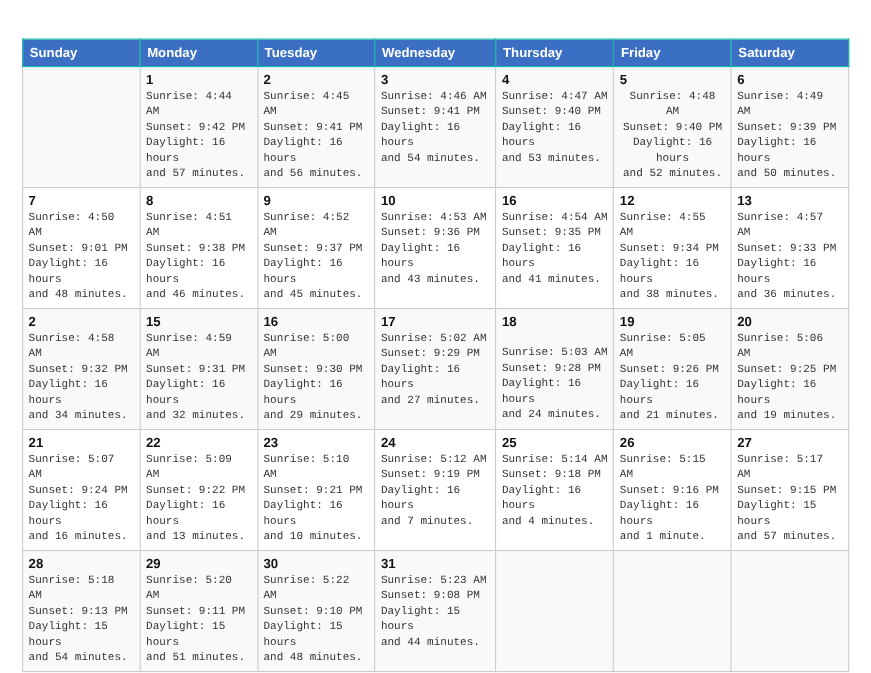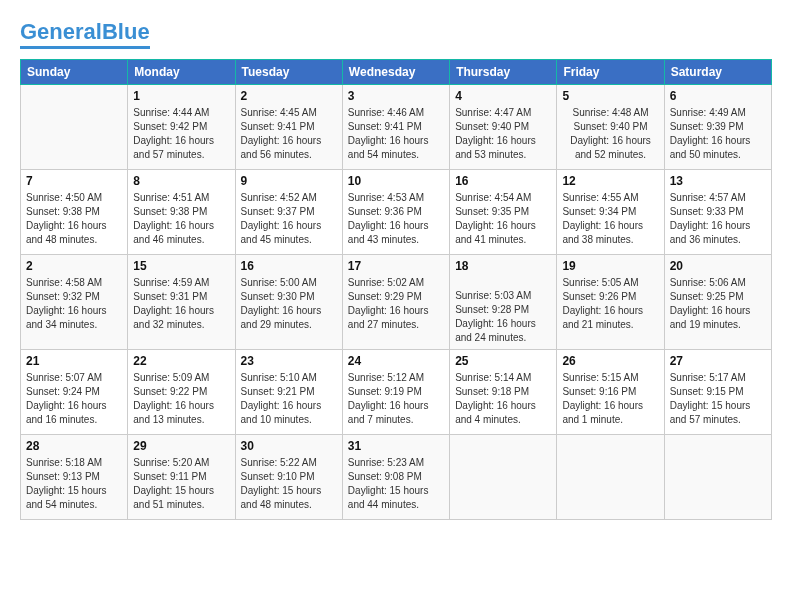--- a/index.html
+++ b/index.html
@@ -79,30 +79,28 @@
       font-weight: bold;
       font-size: 12px;
       color: #111;
       display: block;
       margin-bottom: 3px;
     }
     .day-info {
       color: #333;
       font-size: 10px;
       line-height: 1.4;
+      font-family: Liberation Mono, monospace;
     }
   </style>
 </head>
 <body>
 
 <div class="header-area">
   <div class="logo">
-    <div class="logo-text">
-      <span>General</span><span style="color:#3a8fd4">Blue</span>
-    </div>
     <div class="logo-line"></div>
   </div>
   <div class="title-area">
     <div class="month-title"></div>
     <div class="location-title"></div>
   </div>
 </div>
 
 <table>
   <thead>
@@ -159,21 +157,21 @@
           <div class="day-info" style="white-space: pre-line;">Sunrise: 4:49 AM
 Sunset: 9:39 PM
 Daylight: 16 hours
 and 50 minutes.</div>
         </td>
       </tr>
       <tr>
         <td>
           <span class="day-num">7</span>
           <div class="day-info" style="white-space: pre-line;">Sunrise: 4:50 AM
-Sunset: 9:38 PM
+Sunset: 9:01 PM
 Daylight: 16 hours
 and 48 minutes.</div>
         </td>
         <td>
           <span class="day-num">8</span>
           <div class="day-info" style="white-space: pre-line;">Sunrise: 4:51 AM
 Sunset: 9:38 PM
 Daylight: 16 hours
 and 46 minutes.</div>
         </td>

